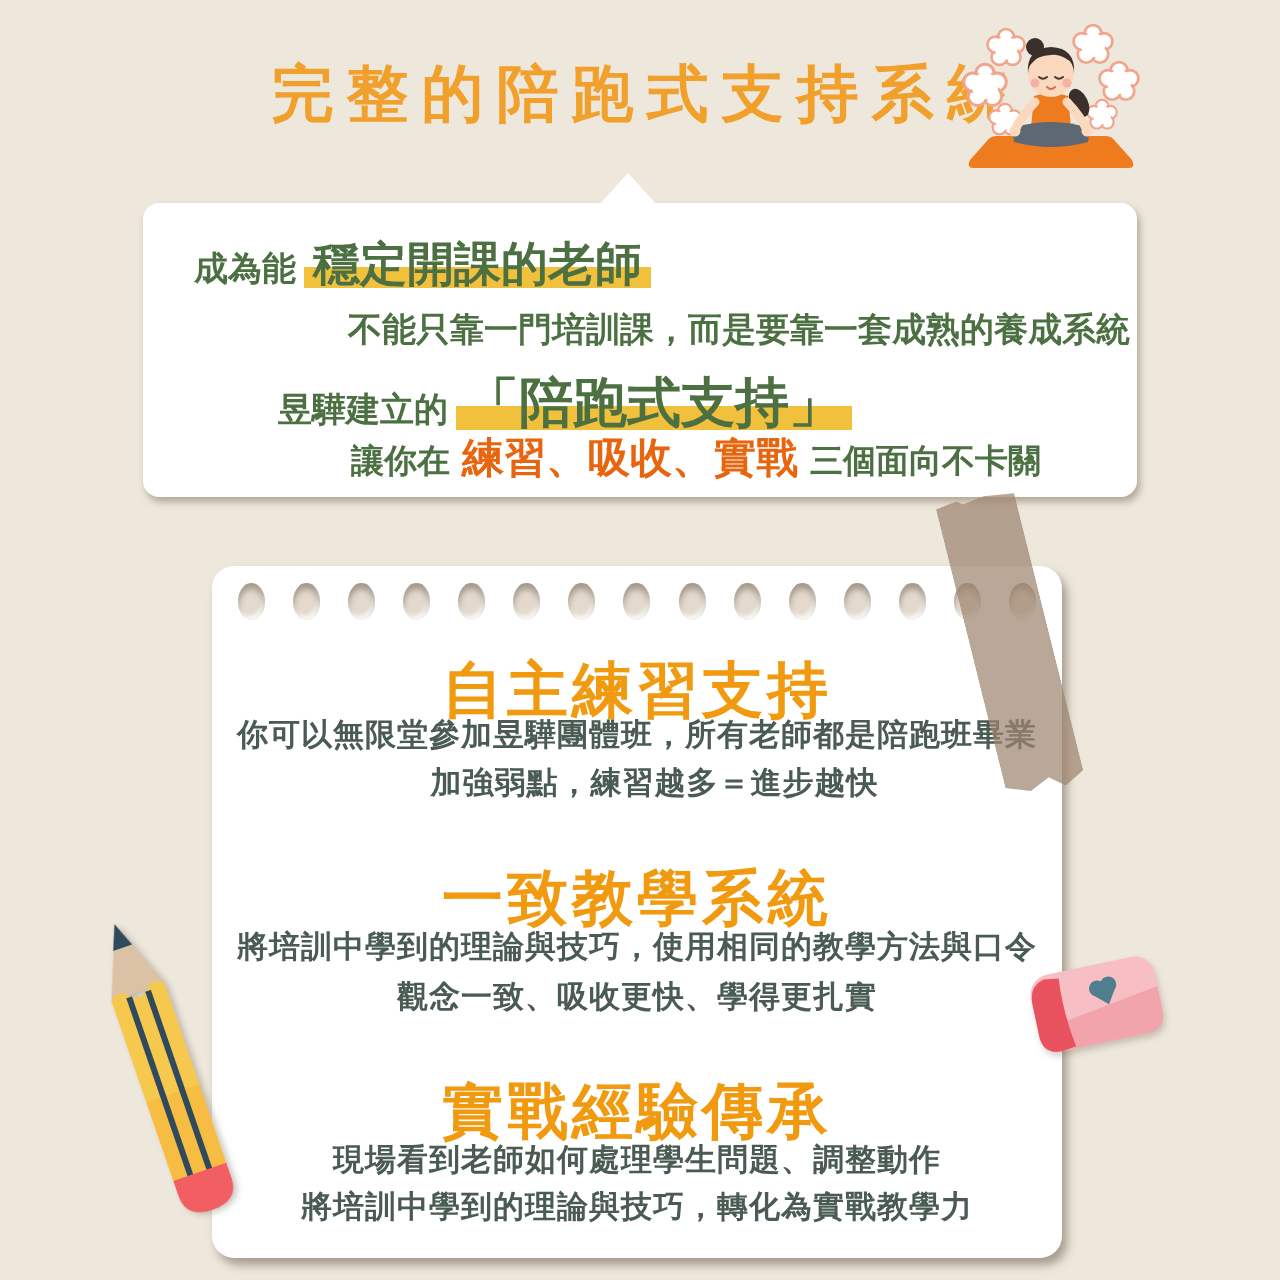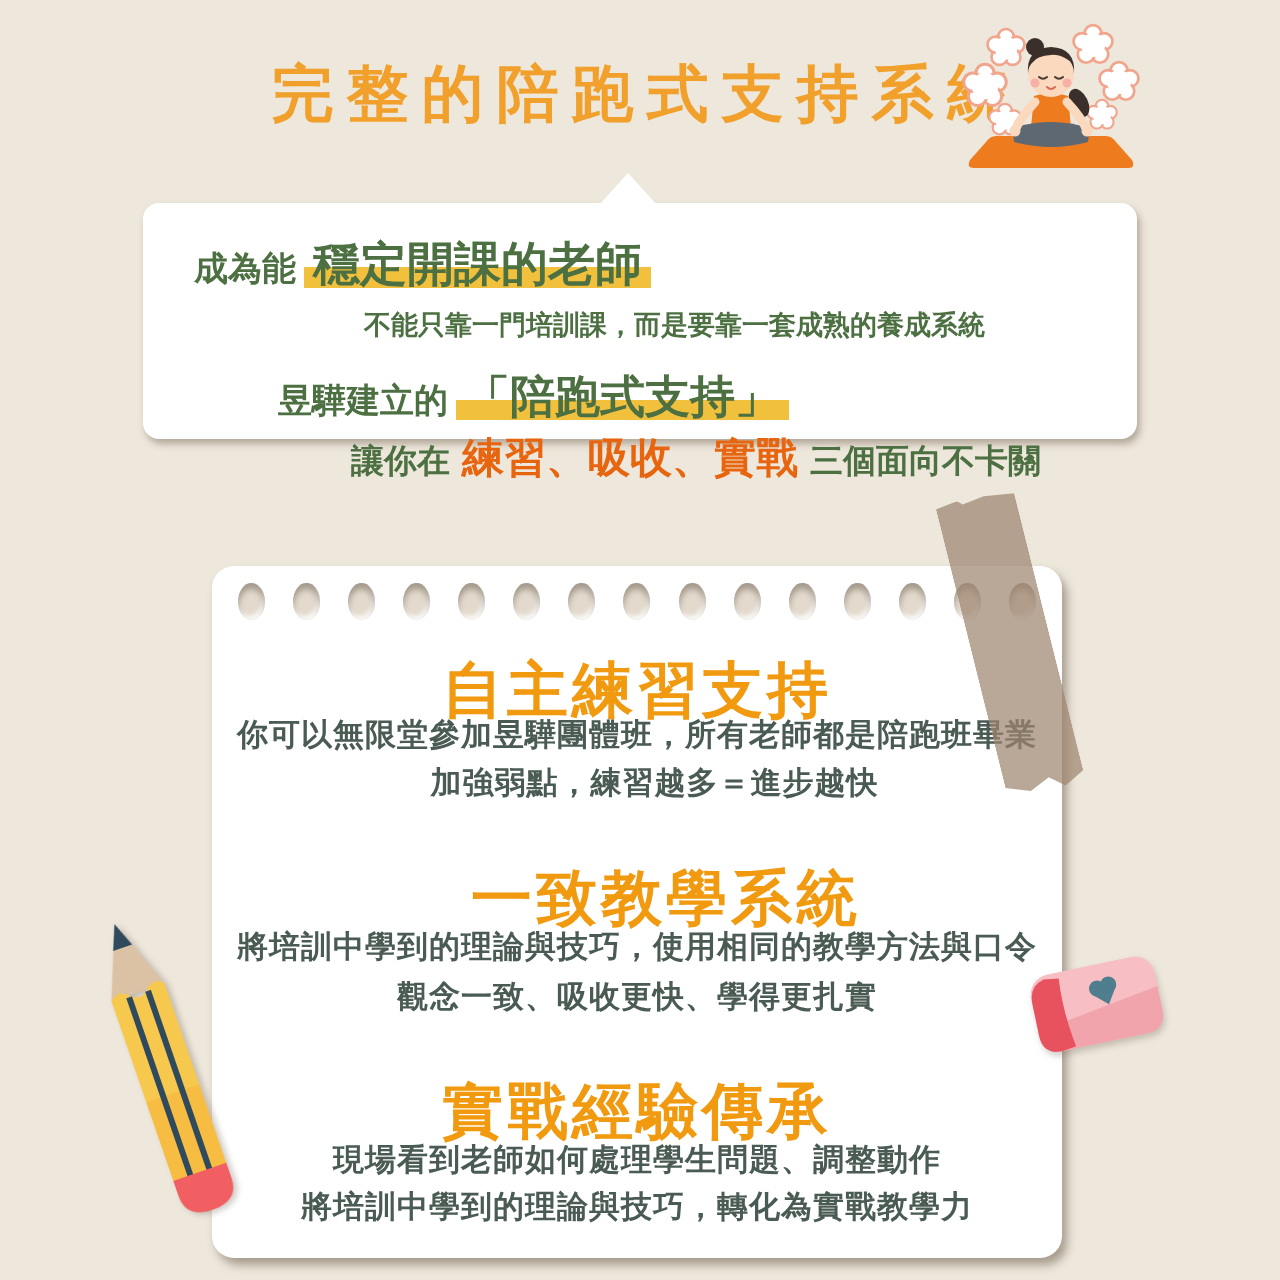--- a/index.html
+++ b/index.html
@@ -16,35 +16,35 @@
     letter-spacing:13px; padding-left:13px; white-space:nowrap;
   }
 
   
   .medi { position:absolute; left:960px; top:20px; width:182px; height:154px; }
   .puff circle { fill:#fff; stroke:#F0A58C; stroke-width:2.6; }
   .puff circle.core { stroke:none; }
 
   
   .bubble {
-    position:absolute; left:143px; top:203px; width:994px; height:236px;
+    position:absolute; left:143px; top:203px; width:994px; height:294px;
     background:#fff; border-radius:16px;
     box-shadow:3px 5px 7px rgba(122,108,90,.5);
   }
   .bubble .notch {
     position:absolute; top:-30px; left:456px; width:58px; height:32px;
     background:#fff; clip-path:polygon(50% 0, 0 100%, 100% 100%);
   }
   .bubble p { position:absolute; white-space:nowrap; color:#4C7041; }
   .b1 { left:51px;  top:30px;  font-size:34px; font-weight:bold; }
-  .b2 { left:205px; top:104px; font-size:27px; font-weight:bold;margin-left:16px; }
+  .b2 { left:205px; top:104px; font-size:34px; font-weight:bold; }
   .b3 { left:135px; top:164px; font-size:34px; font-weight:bold; }
   .b4 { left:208px; top:227px; font-size:33px; font-weight:bold; }
   .big  { font-size:47px; font-weight:bold; }
-  .b3 .big { font-size:45px; }
+  .b3 .big { font-size:54px; }
   .hl {
     margin-left:8px; padding:0 9px;
     background:linear-gradient(to bottom, rgba(0,0,0,0) 57%, #F1C13D 57%, #F1C13D 96%, rgba(0,0,0,0) 96%);
   }
   .accent { font-size:42px; font-weight:bold; color:#E8650F; margin:0 12px; }
 
   
   .paper {
     position:absolute; left:212px; top:566px; width:850px; height:692px;
     background:#fff; border-radius:22px;
@@ -60,21 +60,21 @@
     box-shadow:inset 0 6px 6px rgba(84,71,58,.45), inset -2px -4px 4px rgba(255,255,255,.85);
   }
   .paper .sec-h, .paper .sec-p {
     position:absolute; left:0; width:100%; text-align:center; white-space:nowrap;
   }
   .sec-h {
     font-size:61px; font-weight:bold; color:#F1990F; letter-spacing:4px;
   }
   .sec-p { font-size:31px; font-weight:bold; color:#4A5B53; letter-spacing:1px; }
   .h1 { top:84px; }  .p1a { top:148px; } .p1b { top:196px;padding-left:35px; }
-  .h2 { top:292px;margin-left:29px; } .p2a { top:360px; } .p2b { top:410px; }
+  .h2 { top:292px; } .p2a { top:360px; } .p2b { top:410px; }
   .h3 { top:505px; } .p3a { top:573px; } .p3b { top:620px; }
 
   
   .tape {
     position:absolute; left:934px; top:497px; width:80px; height:302px;
     background:rgba(158,133,112,.72);
     transform:rotate(-14deg); transform-origin:50% 0;
     clip-path:polygon(0 1%, 28% 0, 34% 1.5%, 62% .5%, 100% 2%, 100% 96.5%, 74% 100%, 56% 96%, 30% 99%, 0 96%);
     z-index:5;
   }

